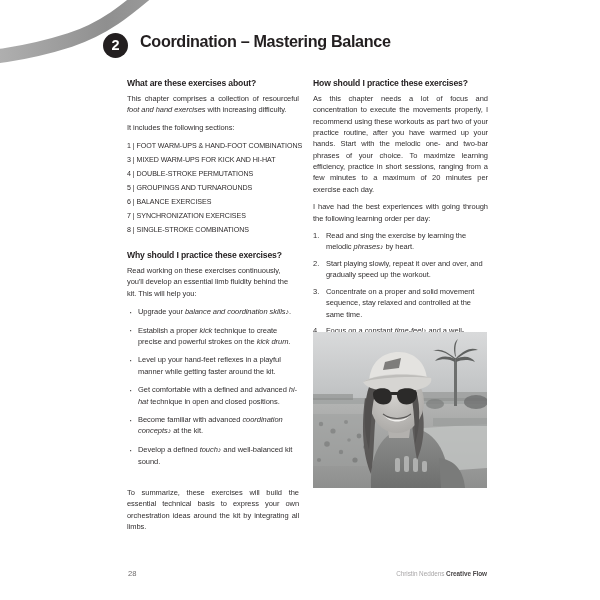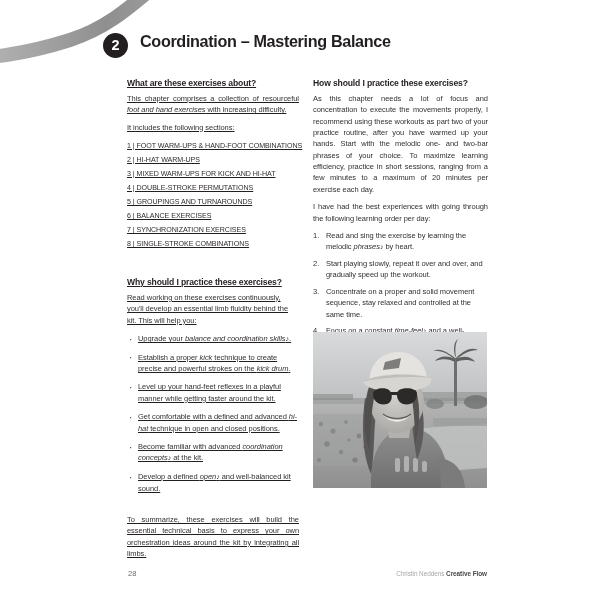--- a/index.html
+++ b/index.html
@@ -66,32 +66,32 @@
     letter-spacing: -0.35px;
     color: #231f20;
     white-space: nowrap;
   }
 
   
   .col {
     position: absolute;
     top: 78px;
   }
-  .col-left  { left: 127px; width: 172px; text-decoration: underline; }
+  .col-left  { left: 127px; width: 172px; }
   .col-right { left: 313px; width: 175px; }
 
   h2.sec-head {
     margin: 0 0 4px 0;
     font-size: 8.6px;
     font-weight: bold;
     letter-spacing: -0.15px;
     color: #231f20;
     line-height: 1.25;
   }
-  h2.sec-head.spaced { margin-top: 26px; }
+  h2.sec-head.spaced { margin-top: 13px; }
 
   p.body {
     margin: 0 0 6px 0;
     font-size: 7.5px;
     line-height: 1.52;
     color: #333031;
     text-align: justify;
     letter-spacing: -0.05px;
   }
   p.body.tight { text-align: left; }
@@ -227,40 +227,39 @@
   <div class="col col-left">
 
     <h2 class="sec-head">What are these exercises about?</h2>
 
     <p class="body"><span>This chapter comprises a collection of resourceful </span><em>foot and hand exercises</em><span> with increasing difficulty.</span></p>
 
     <p class="body tight">It includes the following sections:</p>
 
     <ul class="sec-list">
       <li>1 | FOOT WARM-UPS &amp; HAND-FOOT COMBINATIONS</li>
-      <li>2 | HI-HAT WARM-UPS</li>
       <li>3 | MIXED WARM-UPS FOR KICK AND HI-HAT</li>
       <li>4 | DOUBLE-STROKE PERMUTATIONS</li>
       <li>5 | GROUPINGS AND TURNAROUNDS</li>
       <li>6 | BALANCE EXERCISES</li>
       <li>7 | SYNCHRONIZATION EXERCISES</li>
       <li>8 | SINGLE-STROKE COMBINATIONS</li>
     </ul>
 
     <h2 class="sec-head spaced">Why should I practice these exercises?</h2>
 
     <p class="body tight">Read working on these exercises continuously, you'll develop an essential limb fluidity behind the kit. This will help you:</p>
 
     <ul class="bullets">
       <li><span>Upgrade your </span><em>balance and coordination skills</em><span class="note">♪</span><span>.</span></li>
       <li><span>Establish a proper </span><em>kick</em><span> technique to create precise and powerful strokes on the </span><em>kick drum</em><span>.</span></li>
       <li><span>Level up your hand-feet reflexes in a playful manner while getting faster around the kit.</span></li>
       <li><span>Get comfortable with a defined and advanced </span><em>hi-hat</em><span> technique in open and closed positions.</span></li>
       <li><span>Become familiar with advanced </span><em>coordination concepts</em><span class="note">♪</span><span> at the kit.</span></li>
-      <li><span>Develop a defined </span><em>open</em><span class="note">♪</span><span> and well-balanced kit sound.</span></li>
+      <li><span>Develop a defined </span><em>touch</em><span class="note">♪</span><span> and well-balanced kit sound.</span></li>
     </ul>
 
     <p class="body" style="margin-top:20px;">To summarize, these exercises will build the essential technical basis to express your own orchestration ideas around the kit by integrating all limbs.</p>
   </div>
 
   <div class="col col-right">
 
     <h2 class="sec-head">How should I practice these exercises?</h2>
 
     <p class="body">As this chapter needs a lot of focus and concentration to execute the movements properly, I recommend using these workouts as part two of your practice routine, after you have warmed up your hands. Start with the melodic one- and two-bar phrases of your choice. To maximize learning efficiency, practice in short sessions, ranging from a few minutes to a maximum of 20 minutes per exercise each day.</p>

